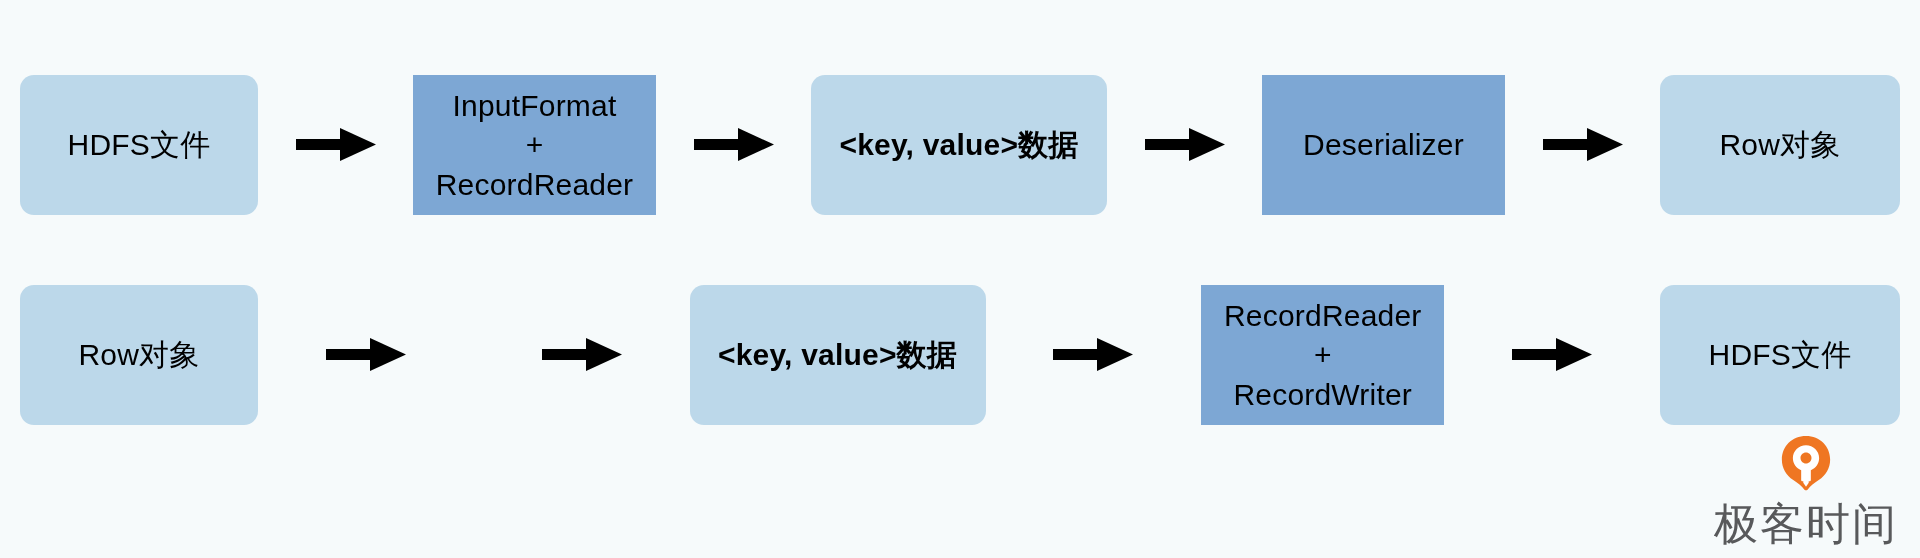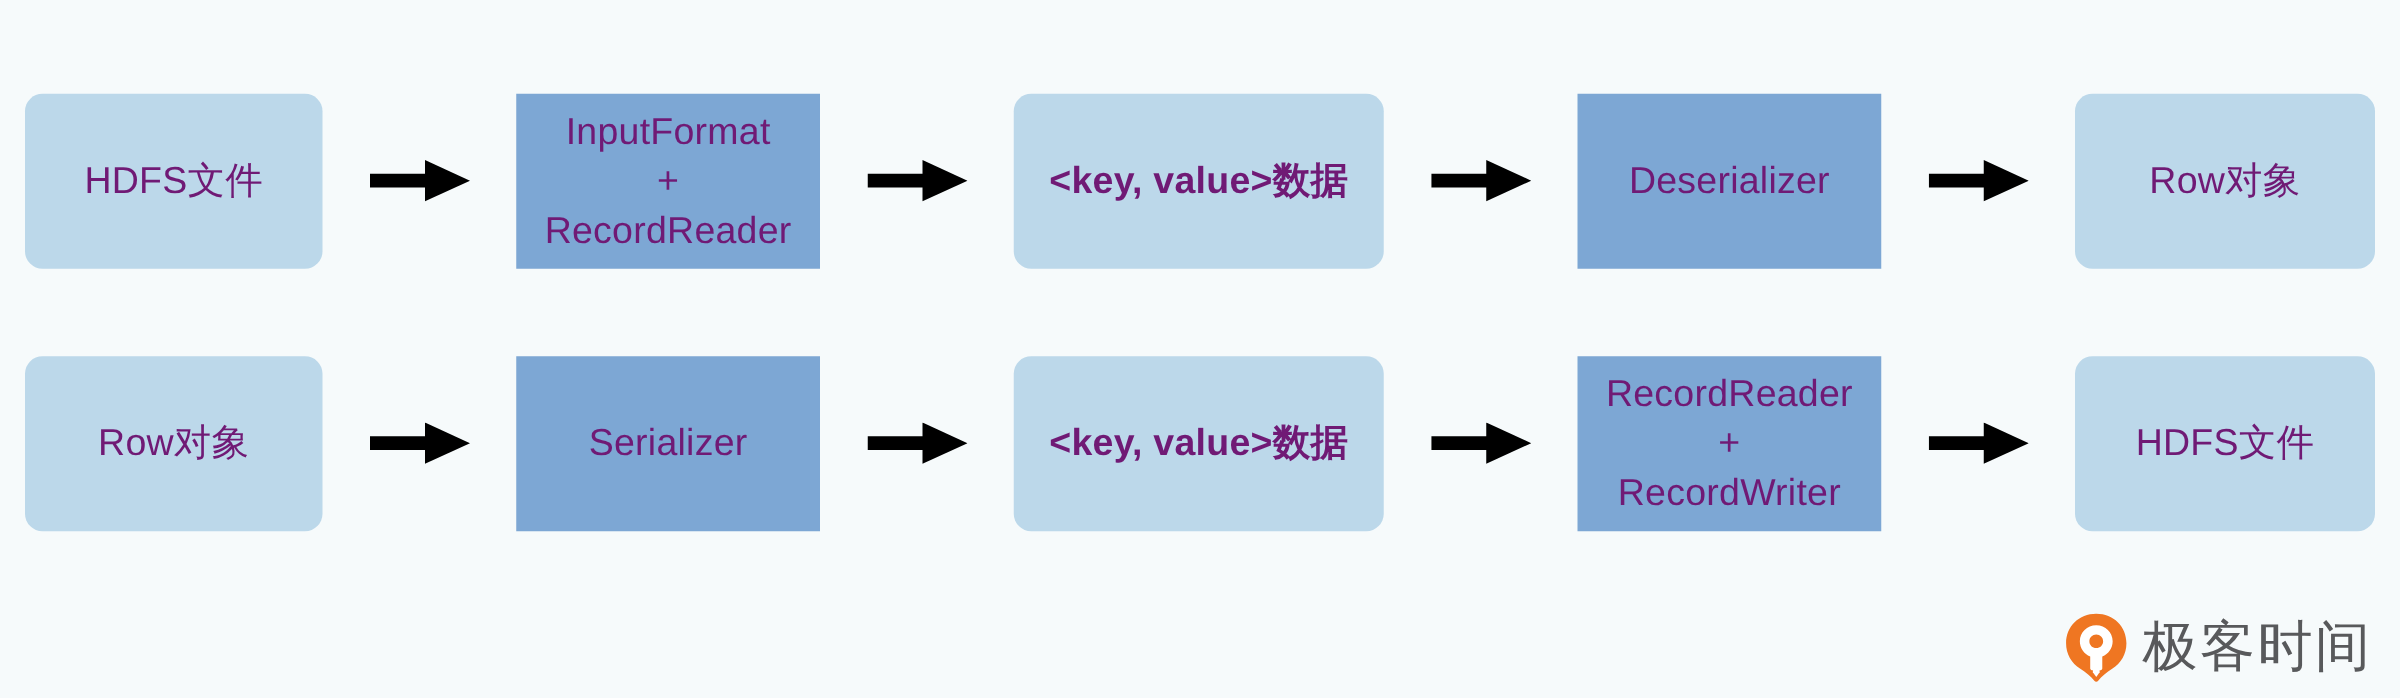--- a/index.html
+++ b/index.html
@@ -35,21 +35,21 @@
   #row-1 { top: 75px; }
   #row-2 { top: 285px; }
 
   .node {
     box-sizing: border-box;
     height: 140px;
     display: flex;
     align-items: center;
     justify-content: center;
     text-align: center;
-    color: #701a75;
+    color: #000000;
     font-size: 30px;
     line-height: 1.32;
     letter-spacing: 0.2px;
     white-space: pre-line;
     padding: 0 6px;
   }
   .node.light {
     background: #bcd8ea;
     border-radius: 14px;
   }
@@ -78,20 +78,21 @@
     top: 50%;
     transform: translate(-50%, -50%);
     display: block;
   }
 
   #brand {
     position: absolute;
     right: 22px;
     bottom: 12px;
     display: flex;
+    flex-direction: column;
     align-items: center;
     gap: 11px;
   }
   #brand-mark {
     width: 52px;
     height: 56px;
     display: block;
   }
   #brand-text {
     font-size: 44px;
@@ -167,21 +168,20 @@
 
     <div class="arrow">
       <svg width="80" height="34" viewBox="0 0 80 34" aria-hidden="true">
         <g>
           <rect x="0" y="11" width="52" height="11" fill="#000000"></rect>
           <polygon points="44,0 80,16.5 44,33" fill="#000000"></polygon>
         </g>
       </svg>
     </div>
 
-    <div class="node dark n-w243">Serializer</div>
 
     <div class="arrow">
       <svg width="80" height="34" viewBox="0 0 80 34" aria-hidden="true">
         <g>
           <rect x="0" y="11" width="52" height="11" fill="#000000"></rect>
           <polygon points="44,0 80,16.5 44,33" fill="#000000"></polygon>
         </g>
       </svg>
     </div>
 

